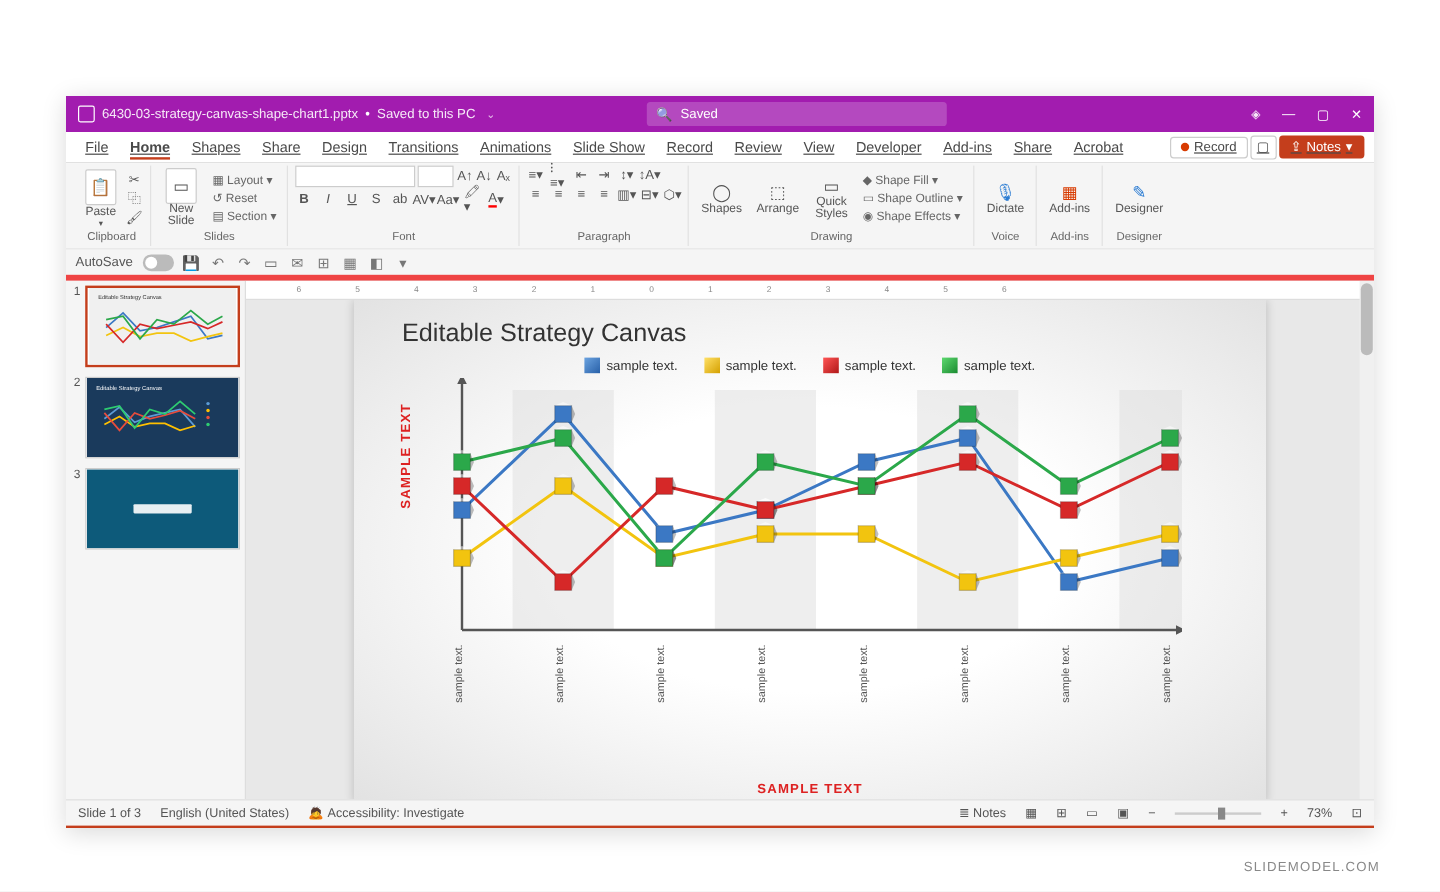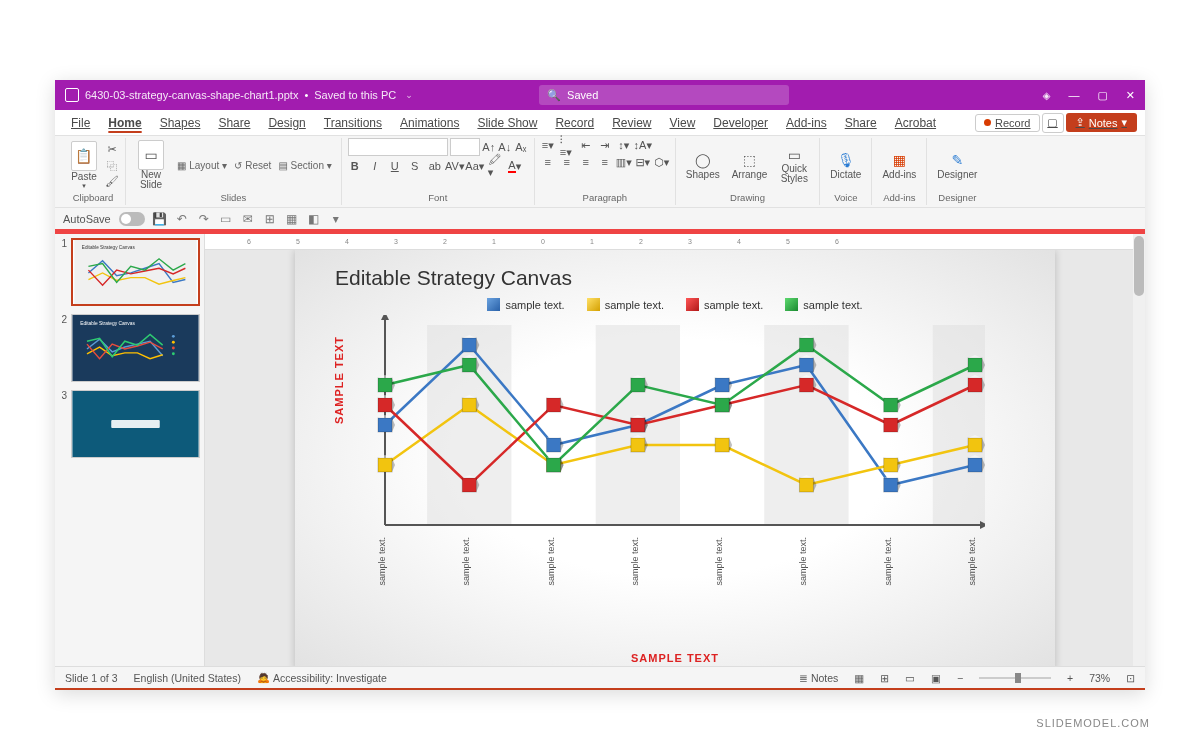--- a/index.html
+++ b/index.html
@@ -138,21 +138,21 @@
         </div>
       </div>
       <div class="rlabel">Clipboard</div>
     </div>
     <div class="rgroup">
       <div class="rrow">
         <div class="rbtn big">
             <span class="ico">▭</span>
             <span style="white-space:normal;width:30px;text-align:center;line-height:1">New Slide</span>
           </div>
-        <div style="display:flex;flex-direction:row;gap:1px">
+        <div style="display:flex;flex-direction:column;gap:1px">
           <span class="rsmall">▦ <span>Layout</span> ▾</span>
           <span class="rsmall">↺ <span>Reset</span></span>
           <span class="rsmall">▤ <span>Section</span> ▾</span>
         </div>
       </div>
       <div class="rlabel">Slides</div>
     </div>
     <div class="rgroup">
       <div class="rrow" style="flex-direction:column;align-items:flex-start;gap:3px">
         <div style="display:flex;gap:2px;align-items:center">
@@ -211,20 +211,25 @@
             <span>Shapes</span>
           </div>
         <div class="rbtn">
             <span class="ico">⬚</span>
             <span>Arrange</span>
           </div>
         <div class="rbtn">
             <span class="ico">▭</span>
             <span style="white-space:normal;width:30px;text-align:center;line-height:1">Quick Styles</span>
           </div>
+        <div style="display:flex;flex-direction:column;gap:1px">
+          <span class="rsmall">◆ <span>Shape Fill</span> ▾</span>
+          <span class="rsmall">▭ <span>Shape Outline</span> ▾</span>
+          <span class="rsmall">◉ <span>Shape Effects</span> ▾</span>
+        </div>
       </div>
       <div class="rlabel">Drawing</div>
     </div>
     <div class="rgroup">
       <div class="rrow">
           <div class="rbtn">
             <span class="ico" style="color:#2b7cd3">🎙</span>
             <span>Dictate</span>
           </div>
         </div>

